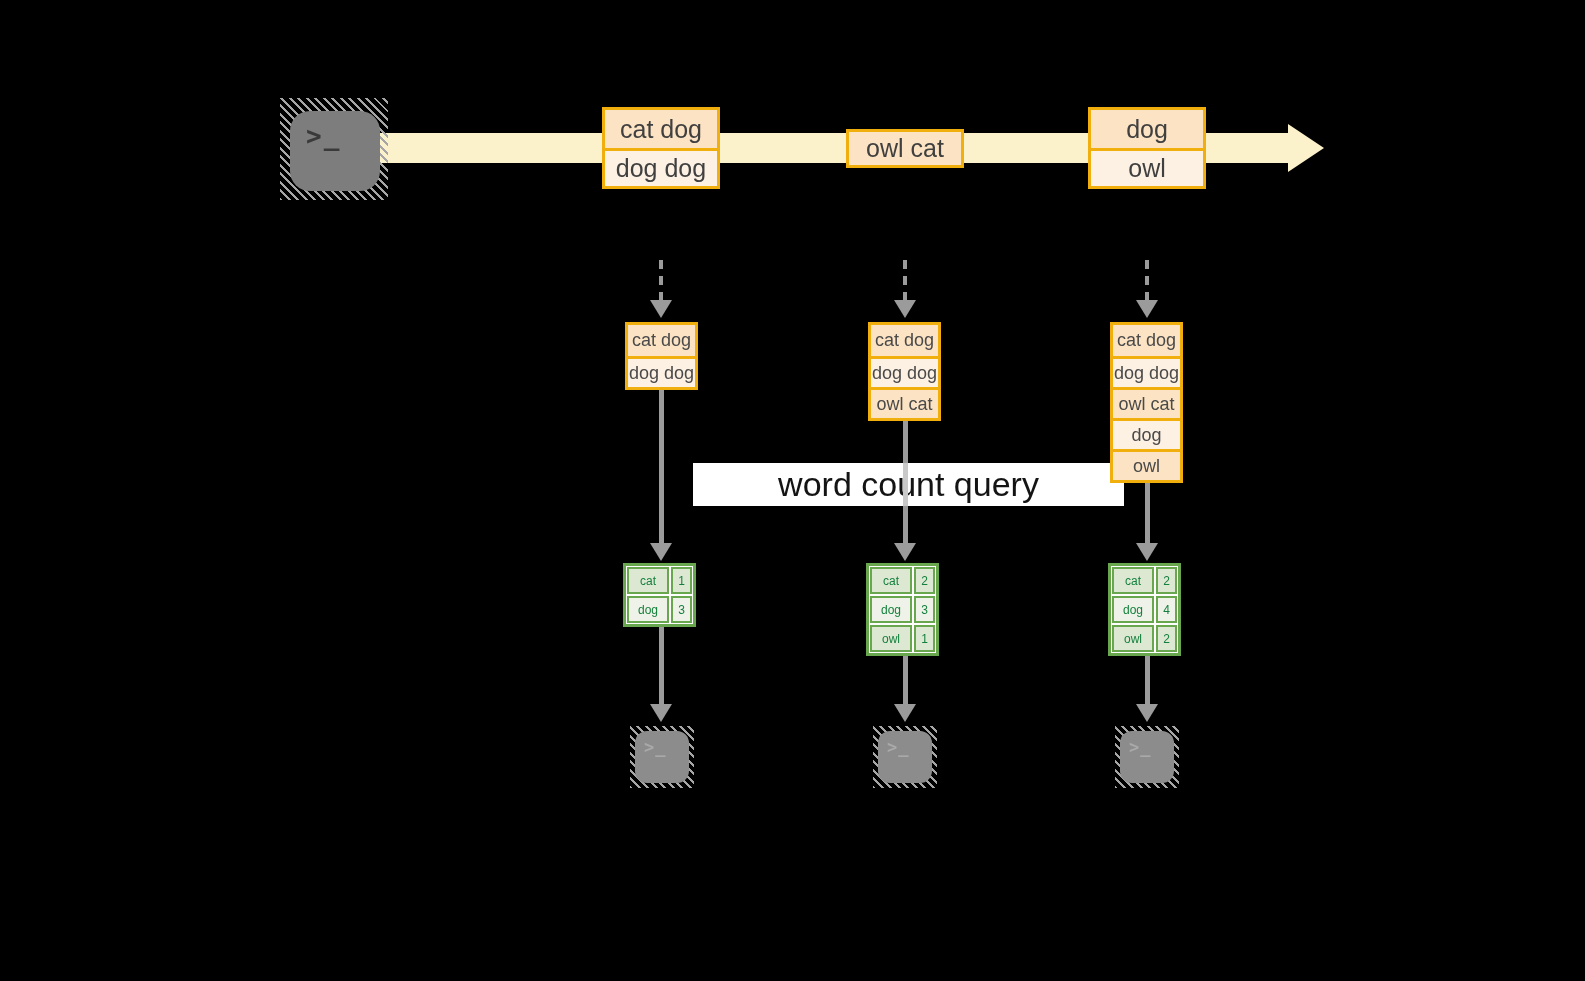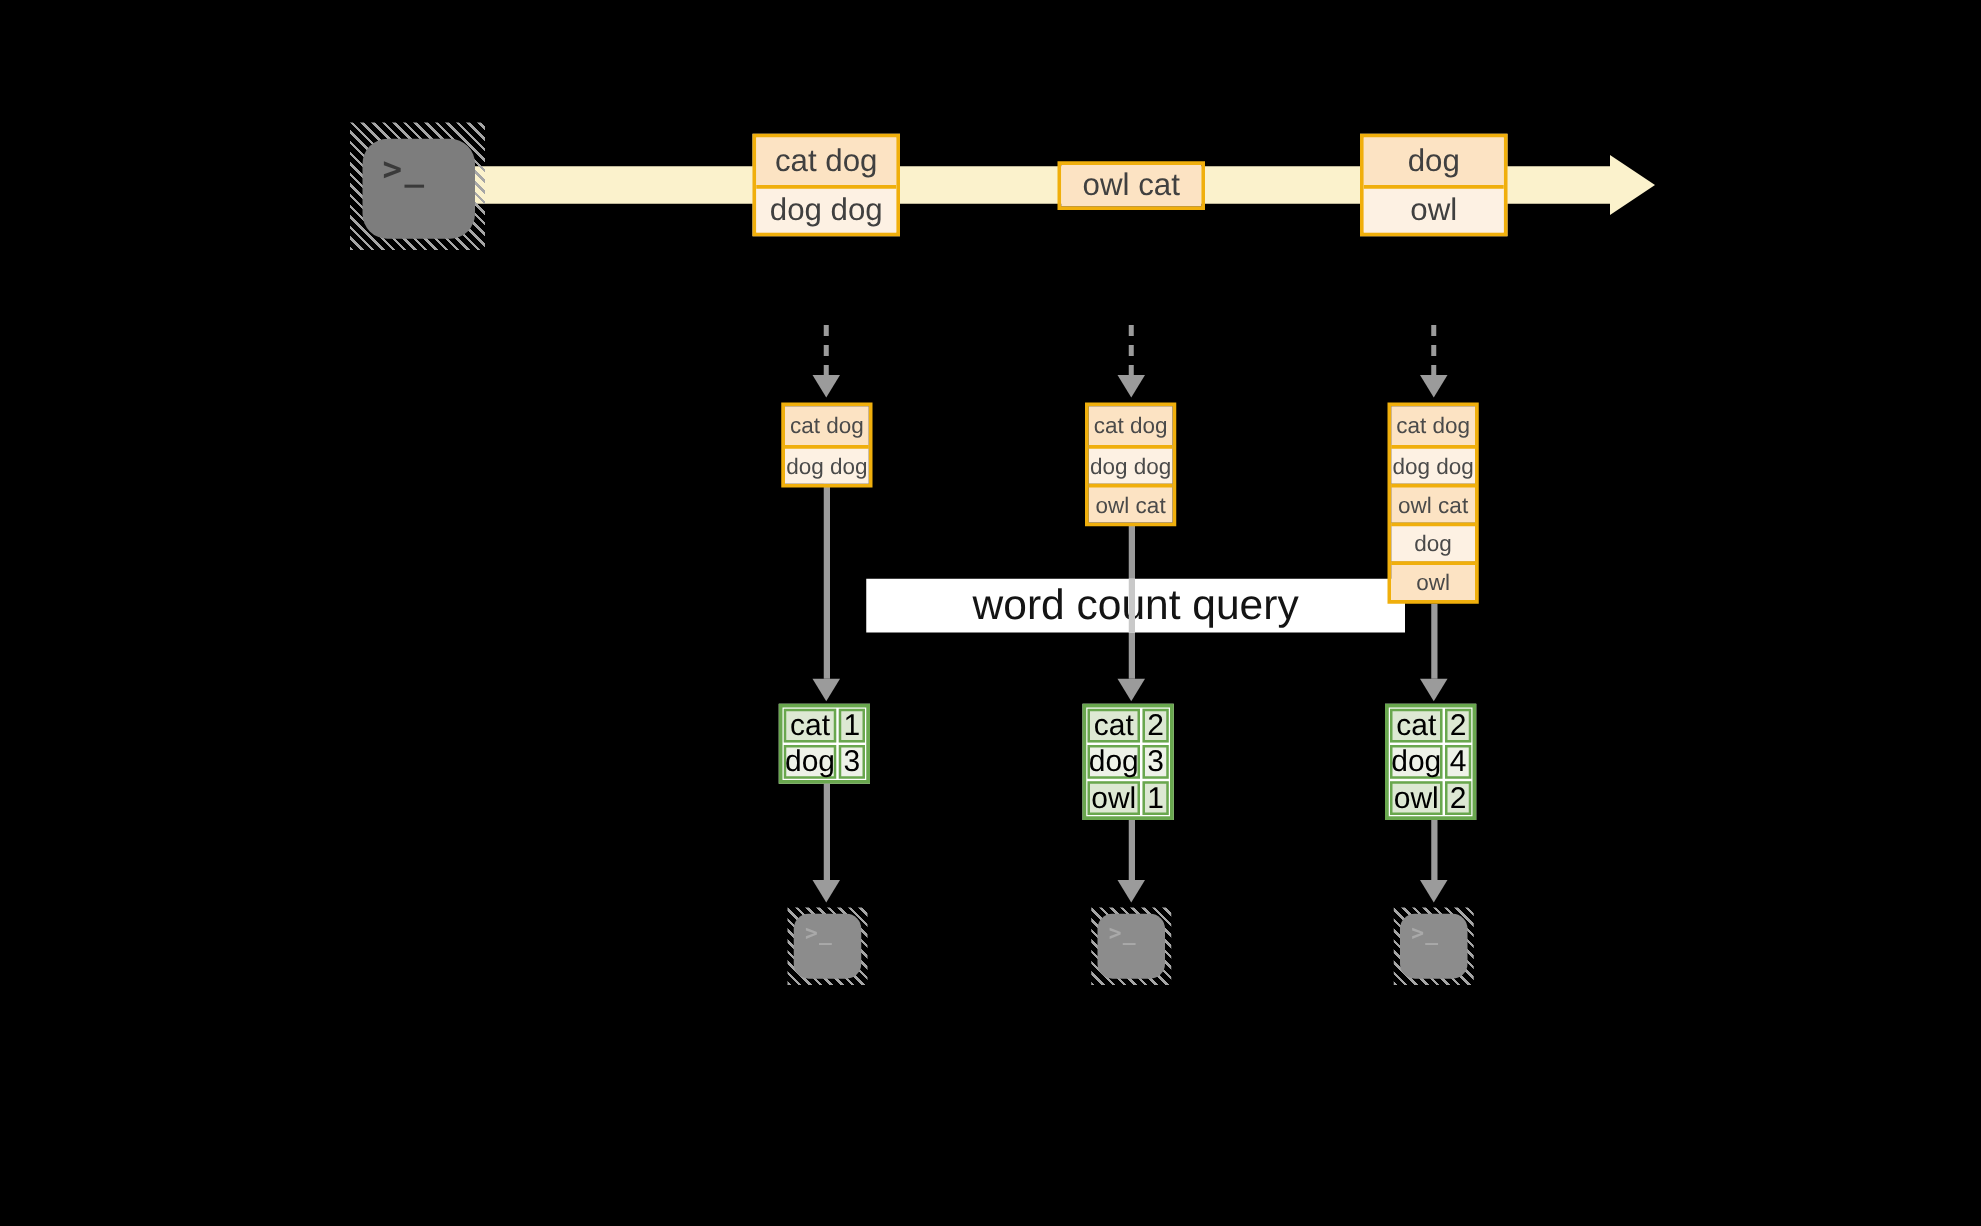--- a/index.html
+++ b/index.html
@@ -54,21 +54,21 @@
   
   .banner{position:absolute;left:693px;top:463px;width:431px;height:43px;background:#ffffff;
           display:flex;align-items:center;justify-content:center;
           font-size:34px;color:#141414;}
   .banner-line{position:absolute;left:903px;top:463px;width:5px;height:43px;background:#c9c9c9;}
 
   
   .gtable{position:absolute;top:563px;width:73px;border:3px solid #69A74E;background:#ffffff;
           display:grid;grid-template-columns:42px 21px;gap:2px;padding:1px;}
   .gcell{height:27px;border:2px solid #69A74E;display:flex;align-items:center;justify-content:center;
-         font-size:24px;color:#000000;background:#DDE8D3;}
+         font-size:12px;color:#15803d;background:#DDE8D3;}
   .gcell.light{background:#EEF2E8;}
 </style>
 </head>
 <body>
 
 <div class="canvas">
 
   <div class="stream-band"></div>
   <div class="stream-head"></div>
 

